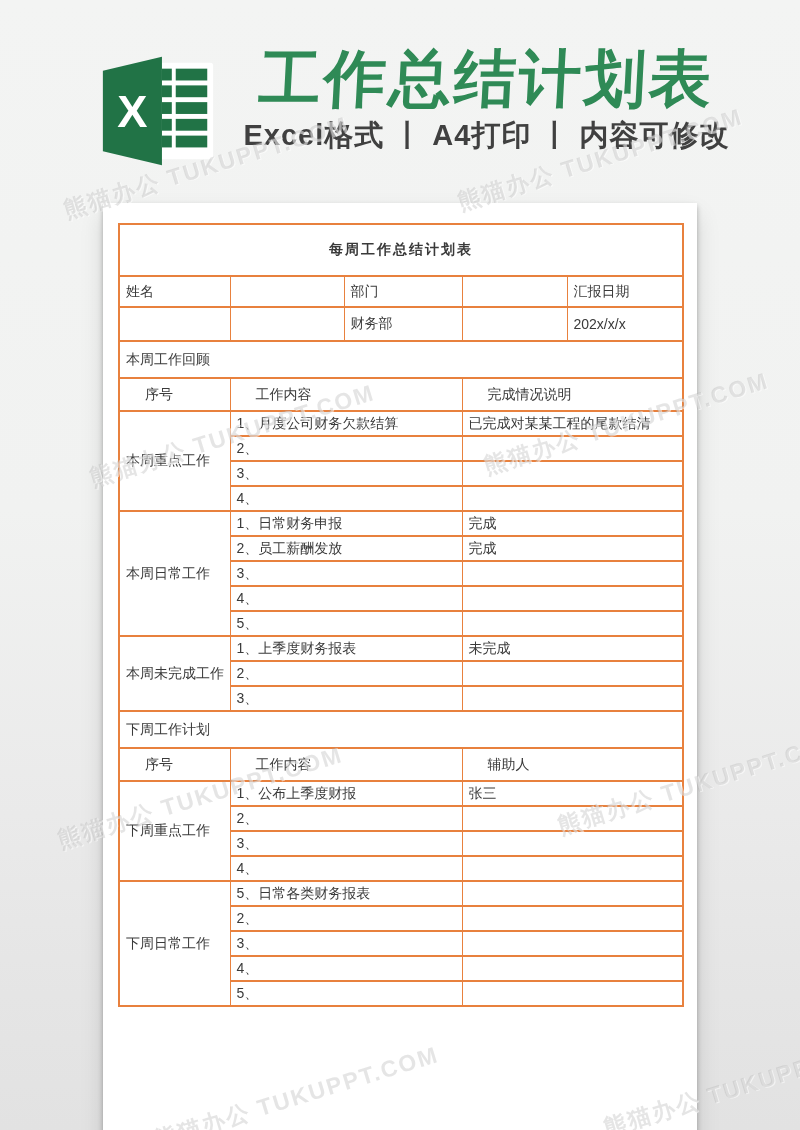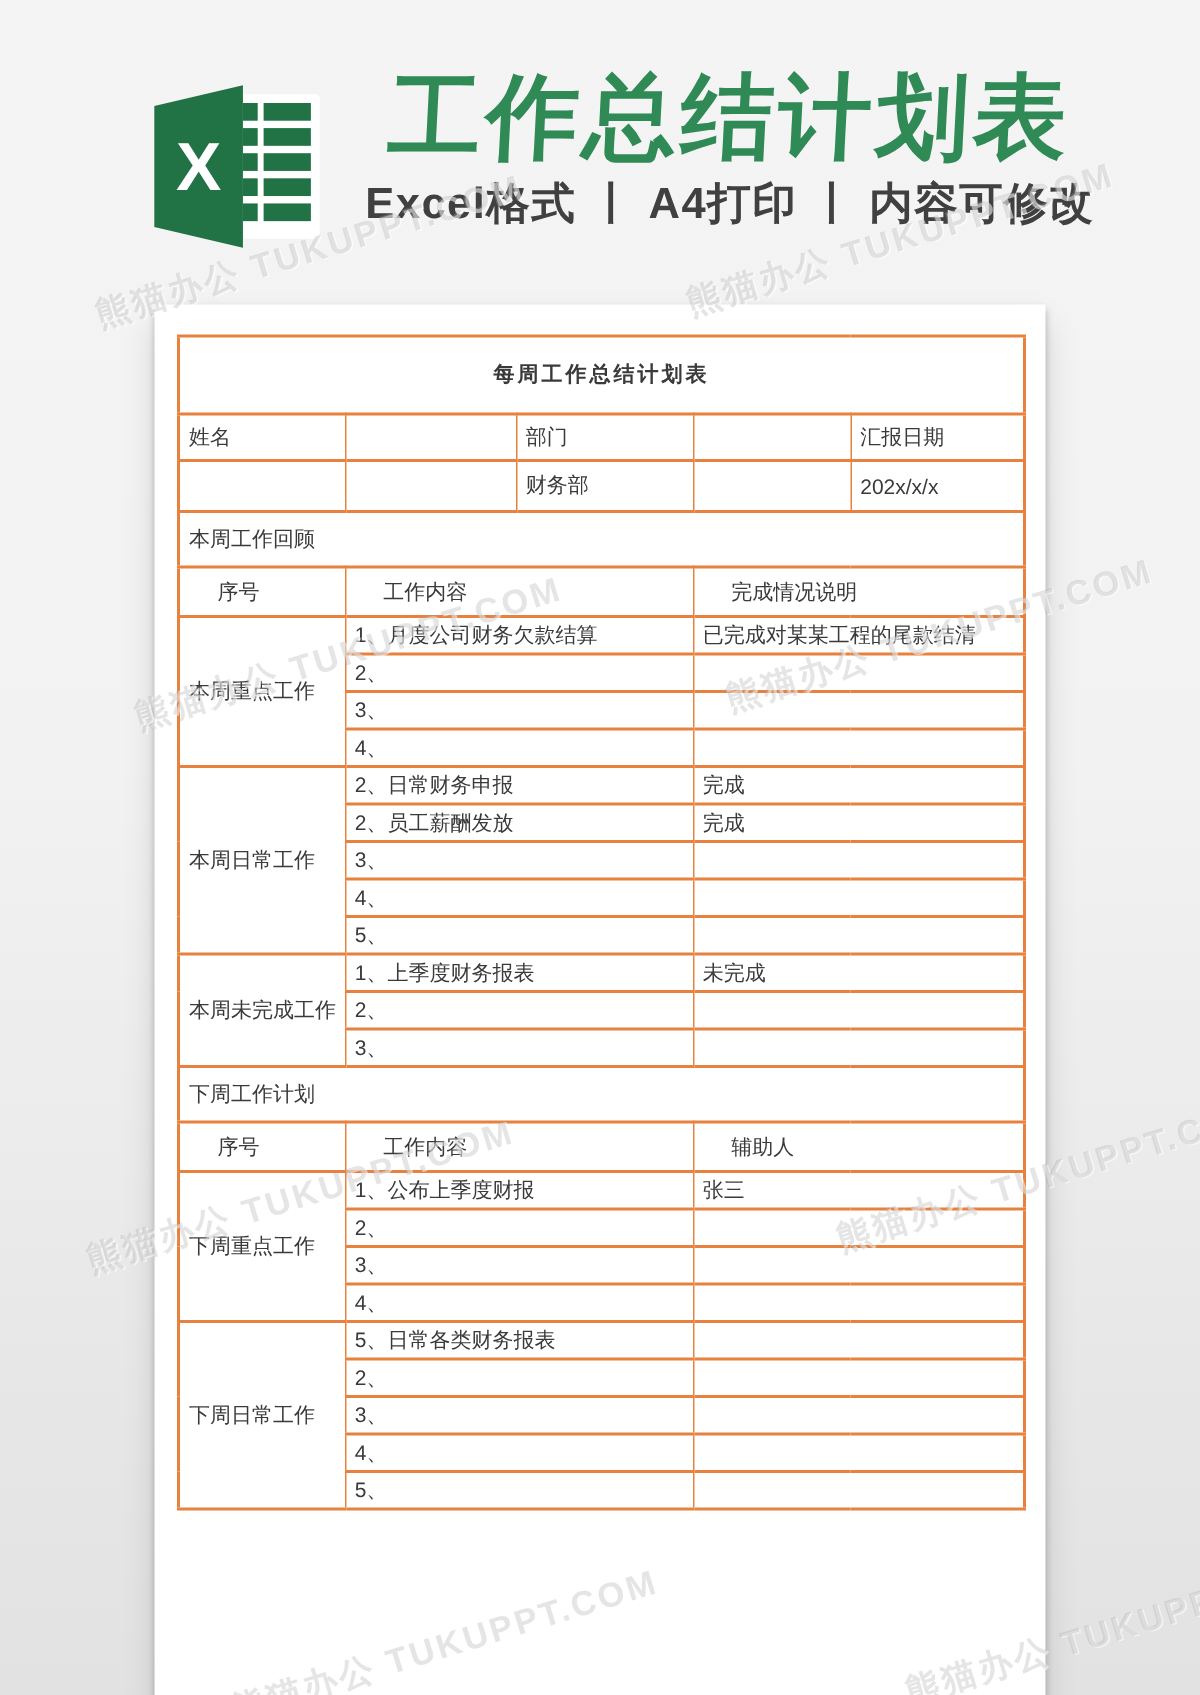--- a/index.html
+++ b/index.html
@@ -196,21 +196,21 @@
           <tr>
             <td class="band left" colspan="2">3、</td>
             <td class="band center" colspan="2"></td>
           </tr>
           <tr>
             <td class="left" colspan="2">4、</td>
             <td class="center" colspan="2"></td>
           </tr>
           <tr>
             <td class="band center" rowspan="5">本周日常工作</td>
-            <td class="band left" colspan="2">2、日常财务申报</td>
+            <td class="band left" colspan="2">1、日常财务申报</td>
             <td class="band center" colspan="2">完成</td>
           </tr>
           <tr>
             <td class="left" colspan="2">2、员工薪酬发放</td>
             <td class="center" colspan="2">完成</td>
           </tr>
           <tr>
             <td class="band left" colspan="2">3、</td>
             <td class="band center" colspan="2"></td>
           </tr>

